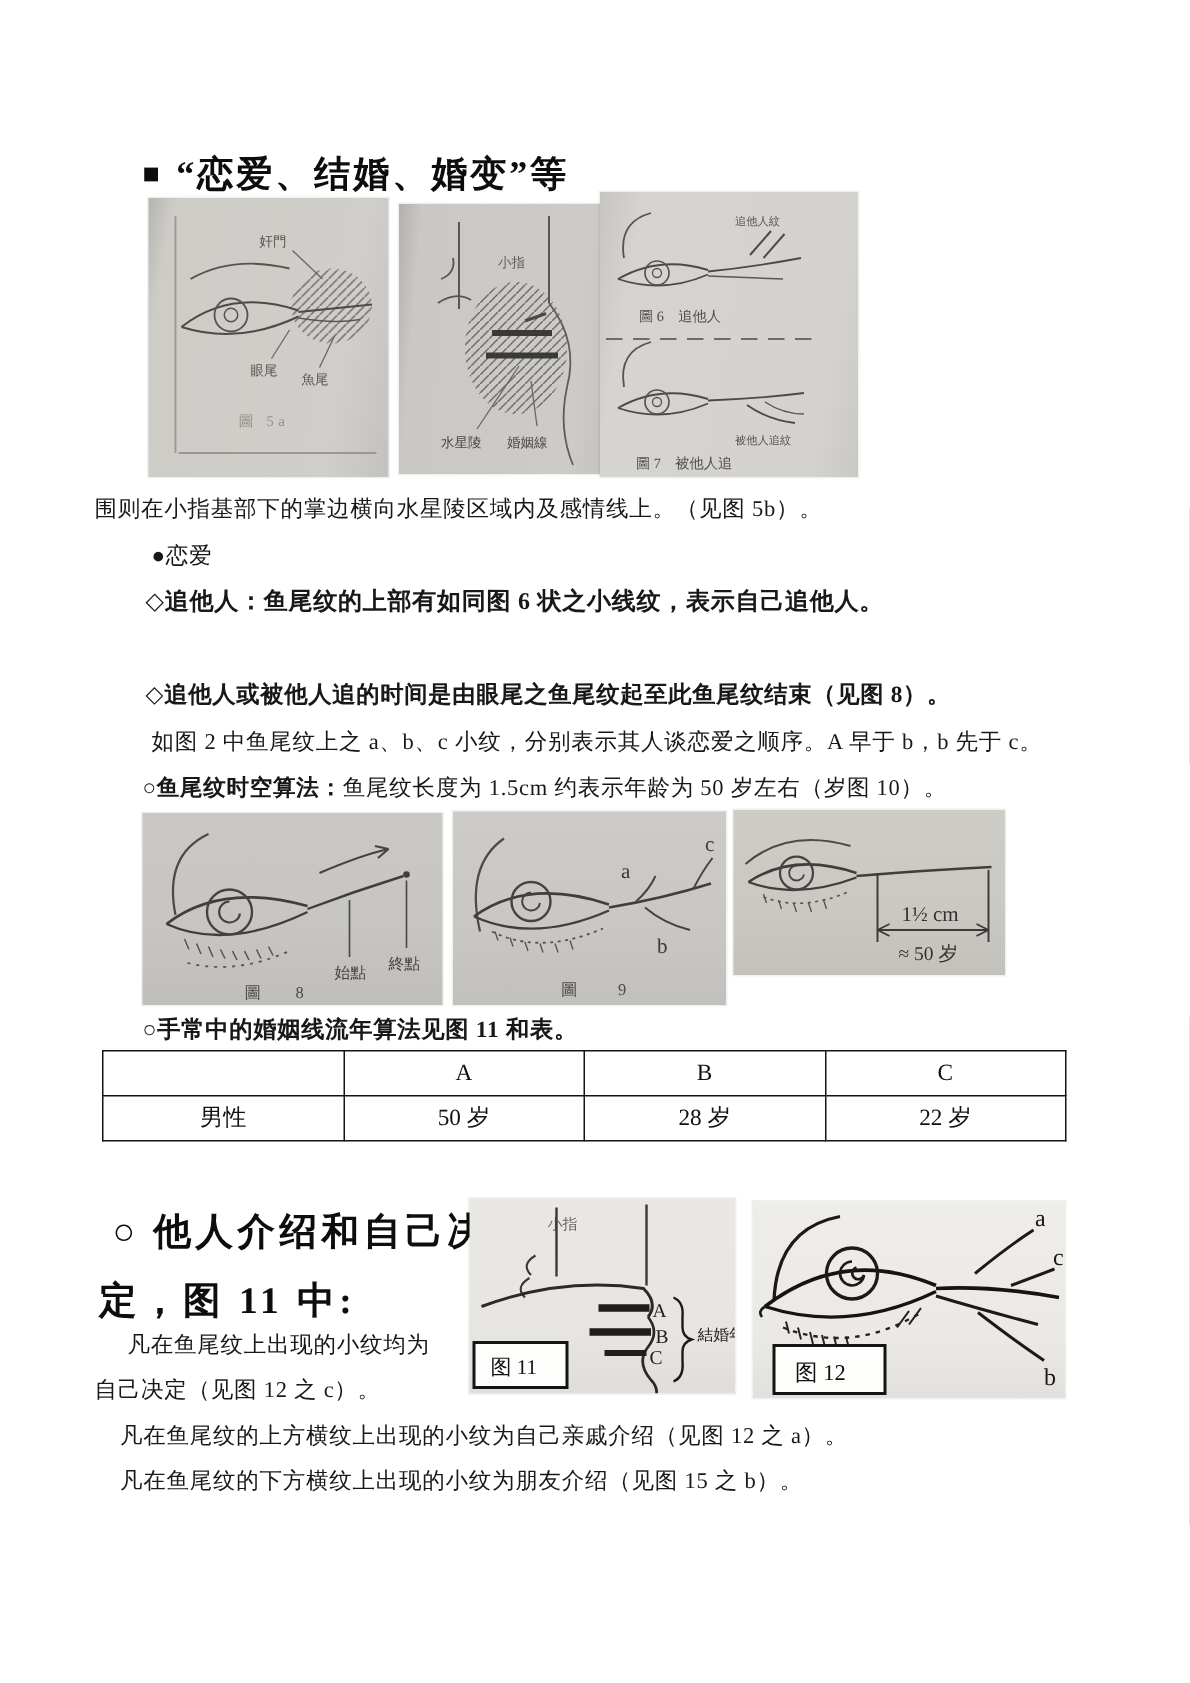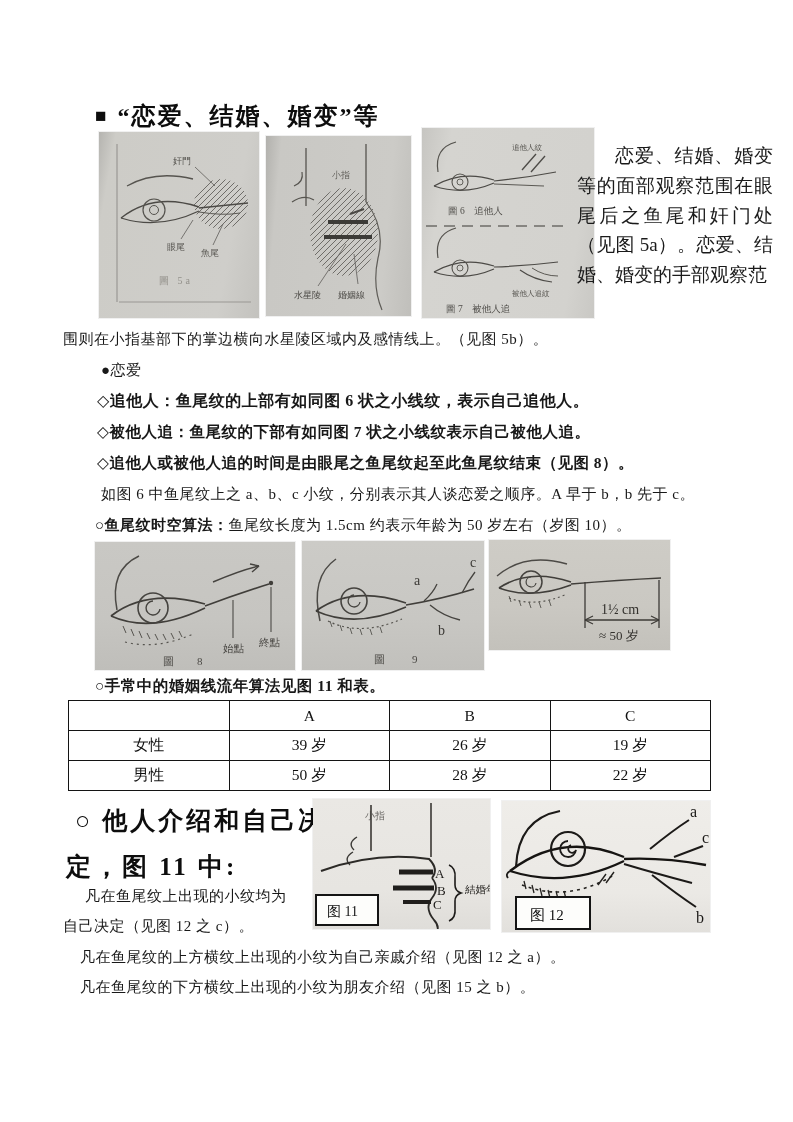--- a/index.html
+++ b/index.html
@@ -96,21 +96,21 @@
       <path d="M58 101 H106" stroke="#3b3a37" stroke-width="4" fill="none"></path>
       <path d="M84 78 l14 -5" stroke="#4a4844" stroke-width="2" fill="none"></path>
       <path d="M52 150 L80 108" stroke="#6b6965" stroke-width="0.9" fill="none"></path>
       <path d="M92 148 L88 118" stroke="#6b6965" stroke-width="0.9" fill="none"></path>
       <text x="66" y="42" font-size="9" fill="#605e59">小指</text>
       <text x="28" y="162" font-size="9" fill="#4c4a46">水星陵</text>
       <text x="72" y="162" font-size="9" fill="#4c4a46">婚姻線</text>
     </svg>
   </div>
 
-  <div class="photo pg-c" style="left:422px; top:128px; width:172px; height:190px;">
+  <div class="photo pg-c" style="left:400px; top:128px; width:172px; height:190px;">
     <svg width="146" height="190" viewBox="0 0 146 190">
 
       <text x="90" y="22" font-size="7.5" fill="#55534e">追他人紋</text>
       <path d="M16 44 Q12 20 34 14" stroke="#55534e" stroke-width="1.2" fill="none"></path>
       <path d="M12 58 Q40 42 72 52" stroke="#4c4a46" stroke-width="1.3" fill="none"></path>
       <path d="M12 58 Q42 68 72 55" stroke="#4c4a46" stroke-width="1.2" fill="none"></path>
       <circle cx="38" cy="54" r="8" stroke="#55534e" stroke-width="1.1" fill="none"></circle>
       <circle cx="38" cy="54" r="3" stroke="#55534e" stroke-width="0.9" fill="none"></circle>
       <path d="M72 53 Q102 50 134 44" stroke="#4c4a46" stroke-width="1.2" fill="none"></path>
       <path d="M72 56 L122 58" stroke="#5a5853" stroke-width="1" fill="none"></path>
@@ -126,28 +126,26 @@
       <circle cx="38" cy="140" r="8" stroke="#55534e" stroke-width="1.1" fill="none"></circle>
       <circle cx="38" cy="140" r="3" stroke="#55534e" stroke-width="0.9" fill="none"></circle>
       <path d="M72 139 Q104 138 136 134" stroke="#4c4a46" stroke-width="1.2" fill="none"></path>
       <path d="M98 142 Q112 152 130 154" stroke="#4c4a46" stroke-width="1.2" fill="none"></path>
       <path d="M110 140 Q122 148 136 148" stroke="#5a5853" stroke-width="1" fill="none"></path>
       <text x="90" y="168" font-size="7.5" fill="#55534e">被他人追紋</text>
       <text x="24" y="184" font-size="9.5" fill="#4f4d49">圖 7　被他人追</text>
     </svg>
   </div>
 
-  <div class="rightcol">恋爱、结婚、婚变等的面部观察范围在眼尾后之鱼尾和奸门处（见图 5a）。恋爱、结婚、婚变的手部观察范</div>
 
   <div class="line" style="left:63px; top:330px;">围则在小指基部下的掌边横向水星陵区域内及感情线上。（见图 5b）。</div>
   <div class="line" style="left:101px; top:361px;">●恋爱</div>
   <div class="line bold" style="left:97px; top:391px; font-size:16px;">◇追他人：鱼尾纹的上部有如同图 6 状之小线纹，表示自己追他人。</div>
-  <div class="line bold" style="left:97px; top:422px; font-size:15.5px;">◇被他人追：鱼尾纹的下部有如同图 7 状之小线纹表示自己被他人追。</div>
   <div class="line bold" style="left:97px; top:453px; font-size:15.5px;">◇追他人或被他人追的时间是由眼尾之鱼尾纹起至此鱼尾纹结束（见图 8）。</div>
-  <div class="line" style="left:101px; top:485px;">如图 6 中鱼尾纹上之 a、b、c 小纹，分别表示其人谈恋爱之顺序。A 早于 b，b 先于 c。</div>
+  <div class="line" style="left:101px; top:485px;">如图 2 中鱼尾纹上之 a、b、c 小纹，分别表示其人谈恋爱之顺序。A 早于 b，b 先于 c。</div>
   <div class="line" style="left:95px; top:516px;">
     <span class="bold">○鱼尾纹时空算法：</span><span>鱼尾纹长度为 1.5cm 约表示年龄为 50 岁左右（岁图 10）。</span>
   </div>
 
   <div class="photo pg-d" style="left:95px; top:542px; width:200px; height:128px;">
     <svg width="200" height="128" viewBox="0 0 200 128">
       <path d="M22 68 Q14 28 44 14" stroke="#4c4a46" stroke-width="1.5" fill="none"></path>
       <path d="M16 74 Q52 46 110 62" stroke="#403e3a" stroke-width="1.8" fill="none"></path>
       <path d="M16 74 Q56 92 110 66" stroke="#403e3a" stroke-width="1.6" fill="none"></path>
       <circle cx="58" cy="66" r="15" stroke="#45433f" stroke-width="1.6" fill="none"></circle>
@@ -208,26 +206,20 @@
 
   <div class="line bold" style="left:95px; top:676px; font-size:15.5px;">○手常中的婚姻线流年算法见图 11 和表。</div>
 
   <table class="ytable">
     <tbody>
         <tr>
       <td></td>
       <td>A</td>
       <td>B</td>
       <td>C</td>
-    </tr>
-    <tr>
-      <td>女性</td>
-      <td>39 岁</td>
-      <td>26 岁</td>
-      <td>19 岁</td>
     </tr>
     <tr>
       <td>男性</td>
       <td>50 岁</td>
       <td>28 岁</td>
       <td>22 岁</td>
     </tr>
   </tbody>
     </table>
 

